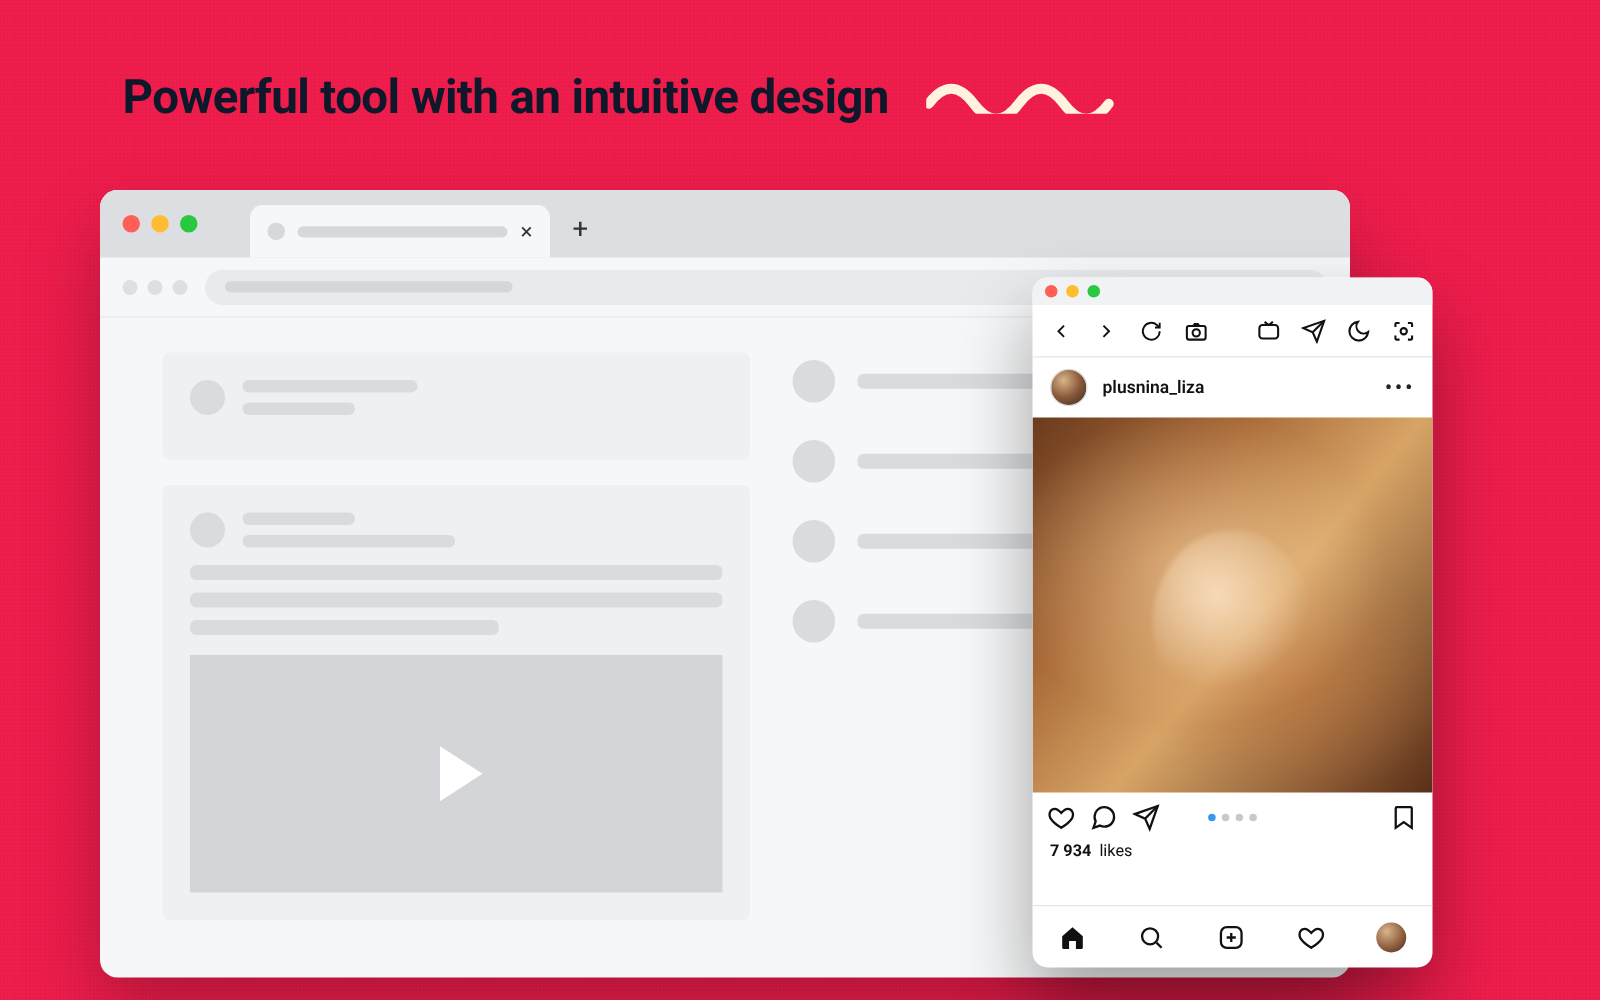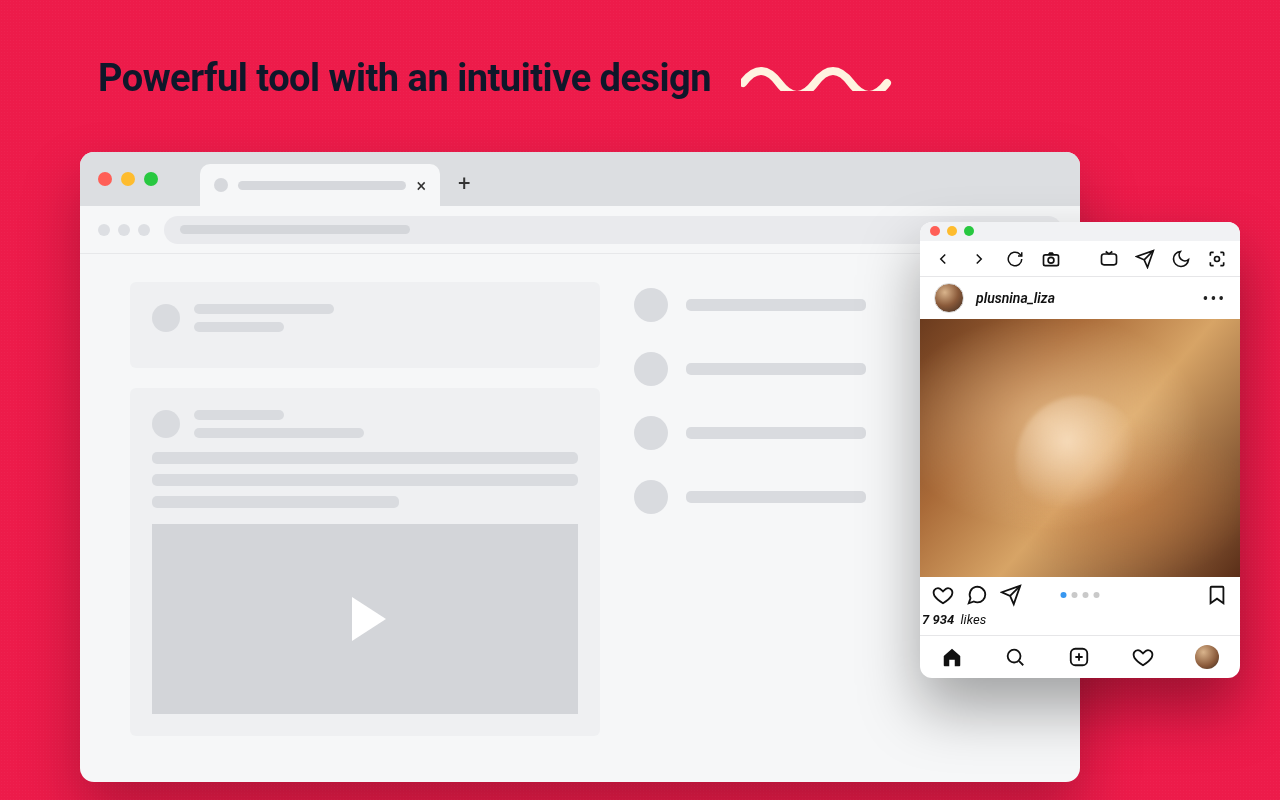--- a/index.html
+++ b/index.html
@@ -122,29 +122,28 @@
   .play { width:0;height:0;border-left:34px solid #fff;border-top:22px solid transparent;border-bottom:22px solid transparent; margin-left:8px;}
 
   .side { flex:1; padding-top:6px; display:flex; flex-direction:column; gap:30px;}
   .srow { display:flex; align-items:center; gap:18px;}
   .srow .av { width:34px;height:34px;border-radius:50%;background:#d9dbdf;}
   .srow .ph { flex:0 0 180px; height:12px;}
 
   
   .app {
     position:absolute;
-    top: 222px; left: 920px;
-    width: 320px; height: 456px;
+    top: 222px; left: 826px;
+    width: 320px; height: 552px;
     background:#fff;
     border-radius:12px;
     box-shadow: 0 30px 60px rgba(0,0,0,0.35);
     overflow:hidden;
     display:flex;
     flex-direction:column;
-    font-style:italic;
   }
   .app-title {
     height:22px; background:#f1f2f4; display:flex; align-items:center; padding:0 10px; gap:7px;
   }
   .app-title .d { width:10px;height:10px;border-radius:50%; }
   .toolbar {
     height:42px; border-bottom:1px solid #e6e6e8; display:flex; align-items:center; justify-content:space-between; padding:0 12px;
   }
   .icogrp { display:flex; gap:14px; align-items:center; }
   .ico { width:22px; height:22px; display:flex; align-items:center; justify-content:center; }
@@ -174,21 +173,21 @@
     border-radius:50%;
     filter: blur(2px);
   }
 
   .actions { height:40px; display:flex; align-items:center; padding:0 12px; position:relative;}
   .actions .left { display:flex; gap:12px;}
   .actions .right { margin-left:auto; }
   .pager { position:absolute; left:50%; transform:translateX(-50%); display:flex; gap:5px;}
   .pager span { width:6px;height:6px;border-radius:50%;background:#c9c9c9;}
   .pager span.active{ background:#3897f0;}
-  .likes { padding:0 2px 8px; font-size:13px; color:#111;}
+  .likes { padding:0 14px 8px; font-size:13px; color:#111;}
   .likes b { font-weight:700; }
 
   .tabbar-bottom {
     margin-top:auto; height:50px; border-top:1px solid #e6e6e8; display:flex; align-items:center; justify-content:space-around;
   }
   .pav-sm {
     width:24px;height:24px;border-radius:50%;
     background: radial-gradient(circle at 35% 30%, #d9b48c 0%, #8a5a3a 60%, #3b2a20 100%);
   }
 

